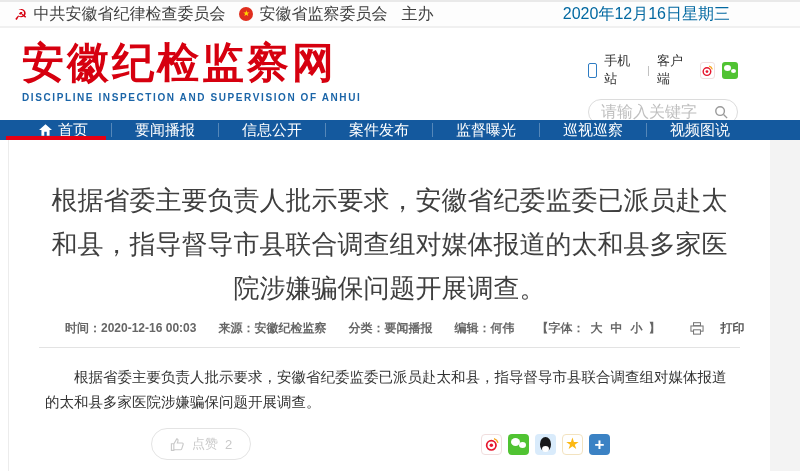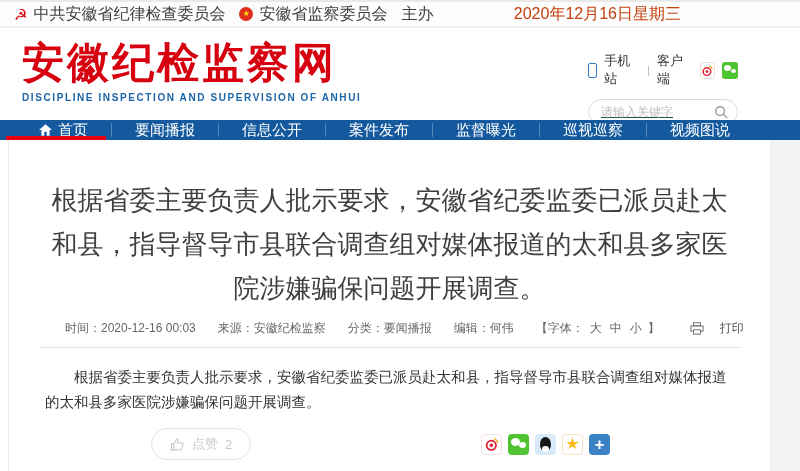--- a/index.html
+++ b/index.html
@@ -9,58 +9,58 @@
   
   .topbar { height:28px; background:#fdfdfd; border-top:2px solid #e9e9e9;
     border-bottom:2px solid #f0f0f0; display:flex; align-items:center;
     padding:0 14px; font-size:16px; color:#404040; }
   .topbar .grp { display:flex; align-items:center; gap:6px; margin-right:14px; }
   .icon-party { color:#d6000f; font-size:15px; line-height:1; }
   .icon-party::before { content:'☭'; }
   .icon-national { width:14px; height:14px; background:#e02e1e; border-radius:50%;
     display:inline-flex; align-items:center; justify-content:center; }
   .icon-national::before { content:'★'; color:#ffd900; font-size:8px; line-height:1; }
-  .topbar .date { margin-left:auto; margin-right:105px; color:#c2410c; }
+  .topbar .date { margin-left:auto; margin-right:56px; color:#0369a1; }
 
   
   .header { height:92px; background:#fff; position:relative; }
   .logo { position:absolute; left:22px; top:9px; cursor:pointer; }
   .logo .cn { font-size:42px; font-weight:bold; color:#d6000f; letter-spacing:3px;
     font-family:"Liberation Serif","DejaVu Serif",serif; line-height:52px; }
   .logo .en { font-size:10px; font-weight:bold; color:#1b65a8; letter-spacing:1.6px; margin-top:3px; }
   .header-right { position:absolute; right:62px; top:24px; width:150px; }
   .quick-links { display:flex; align-items:center; gap:7px; font-size:13px; color:#333; }
   .quick-links .lnk { cursor:pointer; }
   .icon-phone { width:10px; height:15px; border:1px solid #2e7cc3; border-radius:2px; display:inline-block; }
   .qdiv { color:#bbb; font-size:11px; }
   .search-box { margin-top:11px; width:150px; height:26px; border:1px solid #dcdcdc;
     border-radius:14px; background:#fff; display:flex; align-items:center; padding:0 8px 0 12px; }
-  .search-box input { border:none; outline:none; flex:1; min-width:0; font-size:12px; color:#14532d;
-    font-family:inherit; background:transparent;text-decoration:underline; }
+  .search-box input { border:none; outline:none; flex:1; min-width:0; font-size:16px; color:#701a75;
+    font-family:inherit; background:transparent; }
   .search-box input::placeholder { color:#bfbfbf; }
 
   
   .nav { height:20px; background:#14599e; display:flex; align-items:stretch;
     padding-left:16px; position:relative; }
   .nav-item { display:flex; align-items:center; gap:6px; padding:0 23px; color:#fff;
     font-size:15px; cursor:pointer; white-space:nowrap; }
   .nav-sep { width:1px; height:14px; background:rgba(255,255,255,.28); align-self:center; }
   .active-bar { position:absolute; left:6px; bottom:0; width:100px; height:4px; background:#e60012; }
 
   
   .content-row { display:flex; height:384px; background:#fff; }
   .left-gap { width:8px; background:#fff; }
   .card { width:762px; background:#fff; border-left:1px solid #ececec; position:relative; }
   .right-gutter { flex:1; background:#f3f3f3; }
 
   .article-title { width:696px; margin:38px auto 0; text-align:center; font-size:26px;
     line-height:44px; color:#3f3f3f; font-weight:400; }
 
   .meta-row { display:flex; align-items:flex-end; margin-top:10px; padding:0 66px 0 56px;
-    font-size:12px; color:#666; }
+    font-size:12px; color:#666;font-weight:bold; }
   .meta-item { margin-right:22px; white-space:nowrap; }
   .meta-right { margin-left:auto; display:flex; align-items:center; gap:4px; white-space:nowrap; }
   .fontsize-link { cursor:pointer; padding:0 2px; }
   .print-btn { display:flex; align-items:center; gap:16px; margin-left:26px; cursor:pointer; color:#555; }
 
   .divider { margin:10px 30px 0; border-bottom:1px solid #e3e3e3; }
 
   .article-body { padding:17px 32px 0 36px; font-size:14.5px; line-height:25px;
     color:#333; text-indent:2em; }
 

